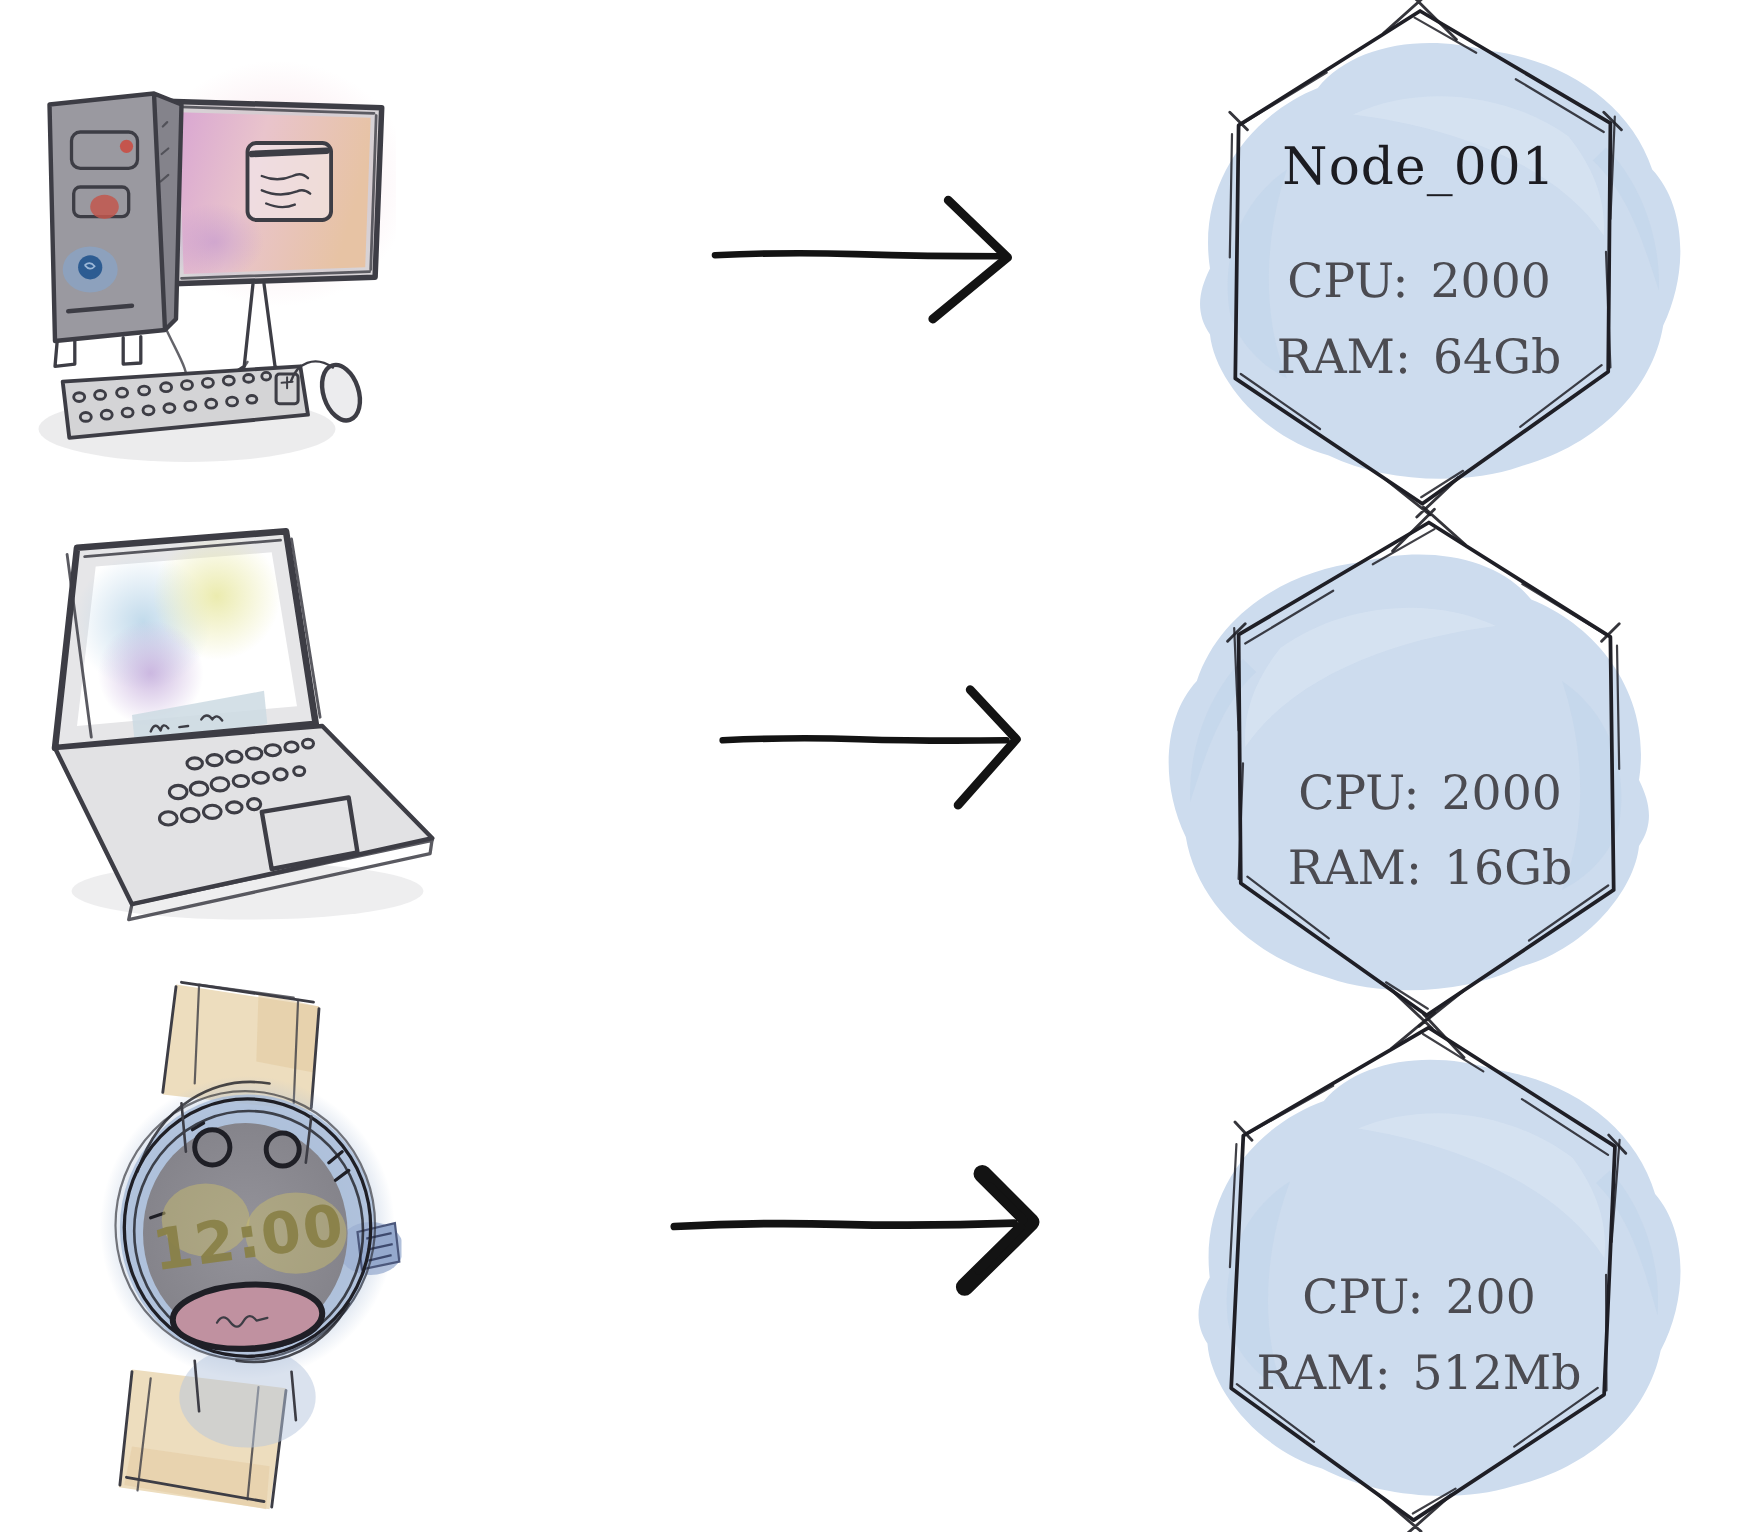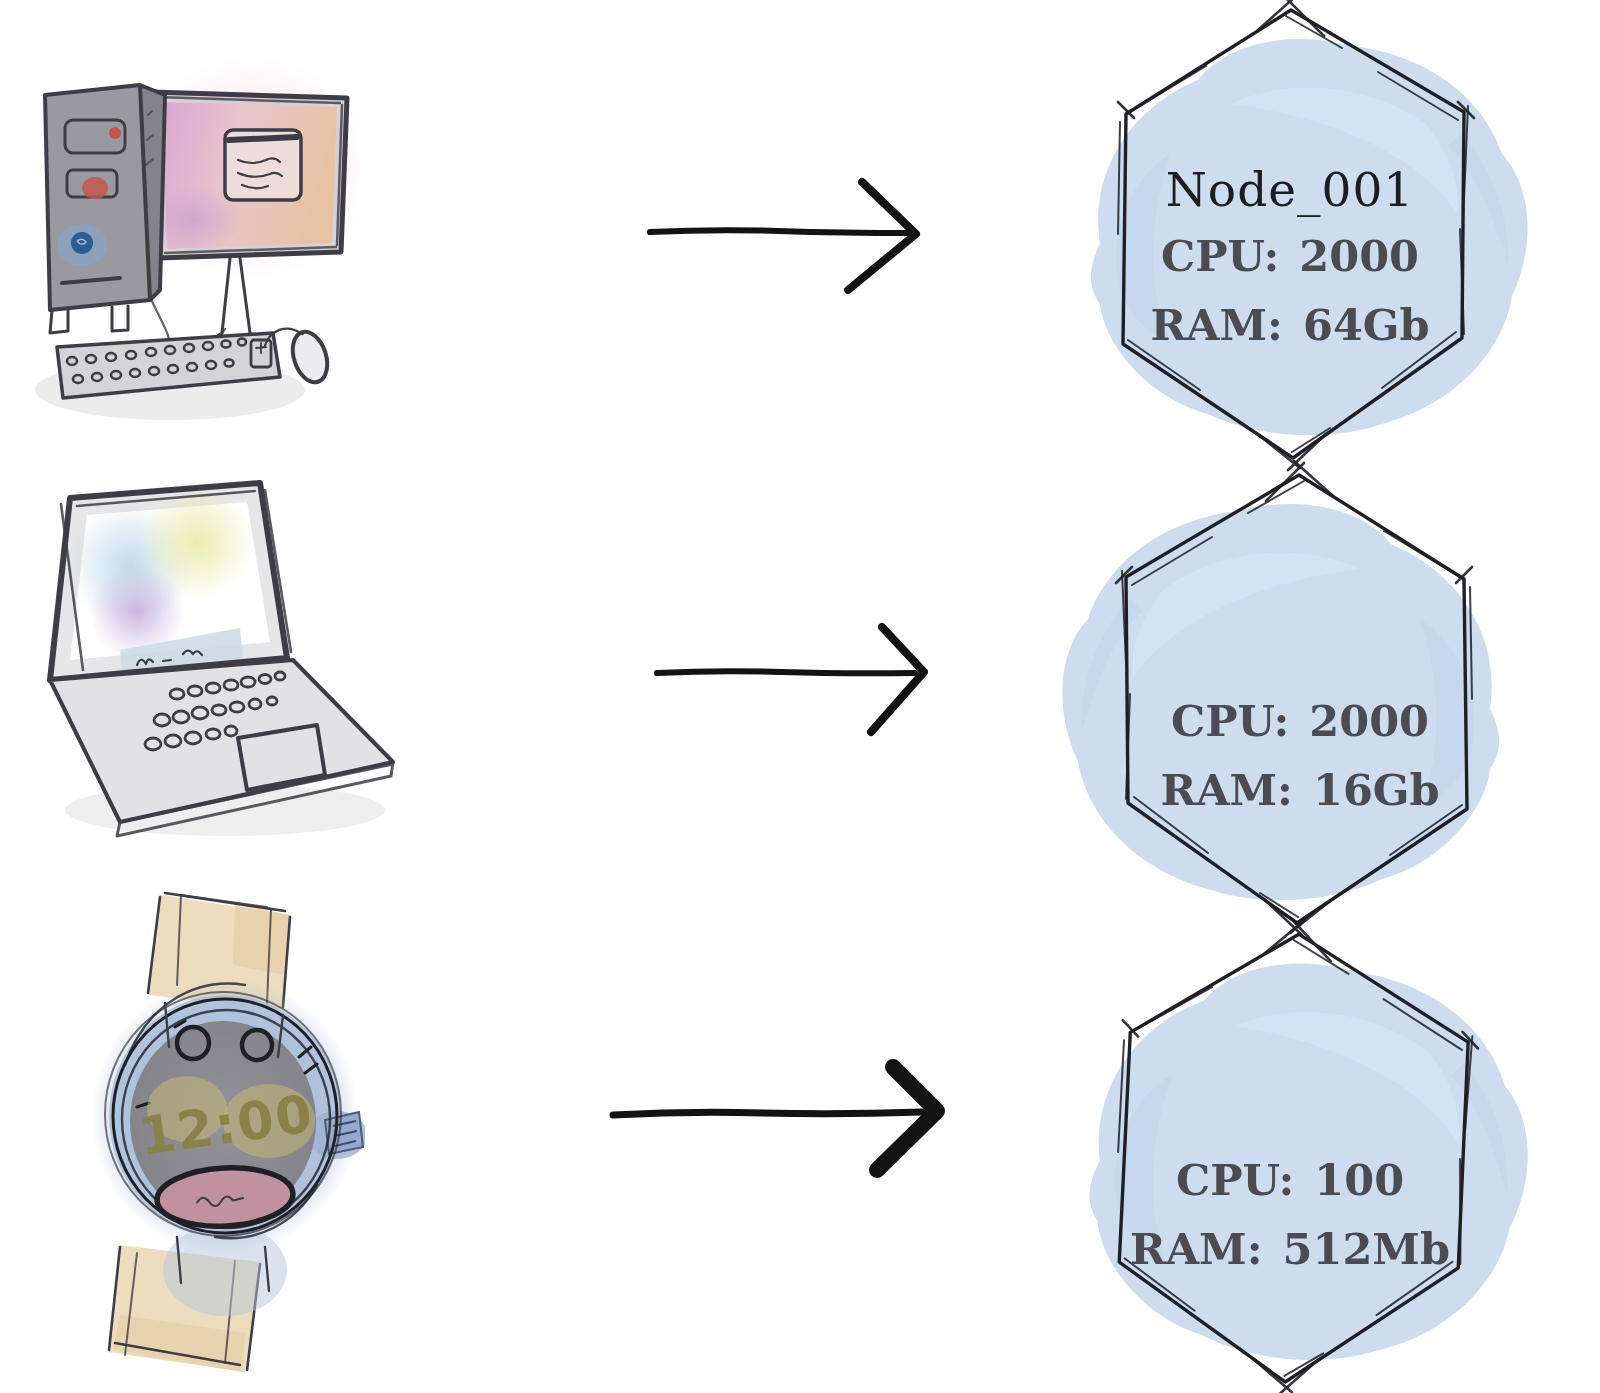--- a/index.html
+++ b/index.html
@@ -3,22 +3,22 @@
 <meta charset="utf-8">
 <style>
   html,body{margin:0;padding:0;background:#ffffff;}
   .canvas{position:relative;width:1600px;height:1393px;background:#ffffff;overflow:hidden;
           font-family:"DejaVu Serif", serif;}
   .abs{position:absolute;}
   
   .hex{position:absolute;width:520px;height:500px;}
   .hex svg{position:absolute;left:0;top:0;width:100%;height:100%;}
   .hex-text{position:absolute;left:0;width:100%;text-align:center;pointer-events:none;}
-  .hex-title{top:140px;font-size:47px;color:#1c1c21;letter-spacing:1px;margin-top:38px;}
-  .hex-spec{display:flex;justify-content:center;gap:20px;font-size:43px;color:#4b4b51;font-weight:bold;}
+  .hex-title{top:140px;font-size:47px;color:#1c1c21;letter-spacing:1px;}
+  .hex-spec{display:flex;justify-content:center;gap:20px;font-size:43px;color:#4b4b51;}
   .hex-cpu{top:247px;}
   .hex-ram{top:316px;}
   .ink{stroke:#1f1f26;fill:none;stroke-linecap:round;stroke-linejoin:round;}
   .sketch{stroke:#3d3d45;fill:none;stroke-linecap:round;stroke-linejoin:round;}
   .arrowline{stroke:#131313;fill:none;stroke-linecap:round;stroke-linejoin:round;}
 </style>
 </head>
 <body>
 
 <div class="canvas">
@@ -300,21 +300,21 @@
       <span>16Gb</span>
     </div>
   </div>
 
   <div class="hex" style="left:1030px;top:908px">
     <svg viewBox="0 0 520 500">
         <use href="#hexart" transform="rotate(2 260 250)"></use>
       </svg>
     <div class="hex-text hex-spec hex-cpu">
       <span>CPU:</span>
-      <span>100</span>
+      <span>200</span>
     </div>
     <div class="hex-text hex-spec hex-ram">
       <span>RAM:</span>
       <span>512Mb</span>
     </div>
   </div>
 
 </div>
 
 </body></html>

